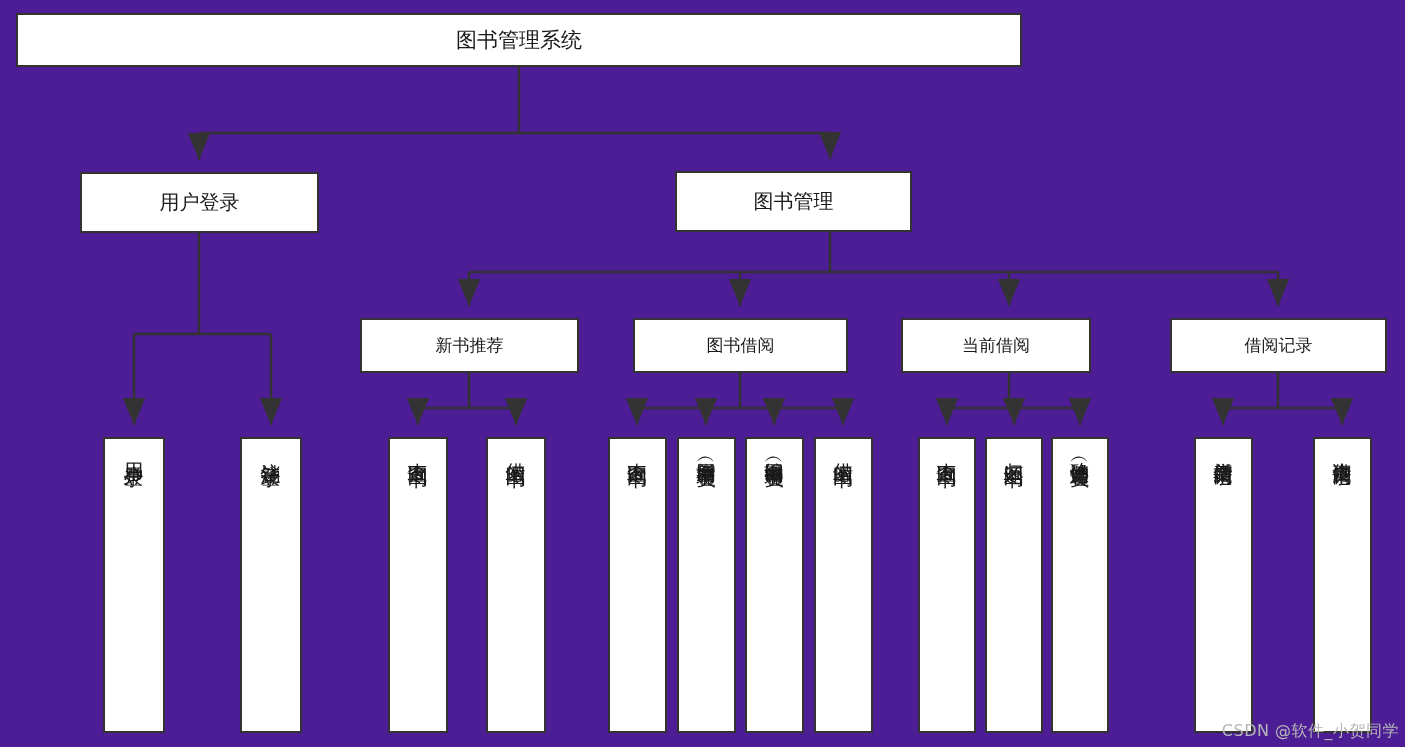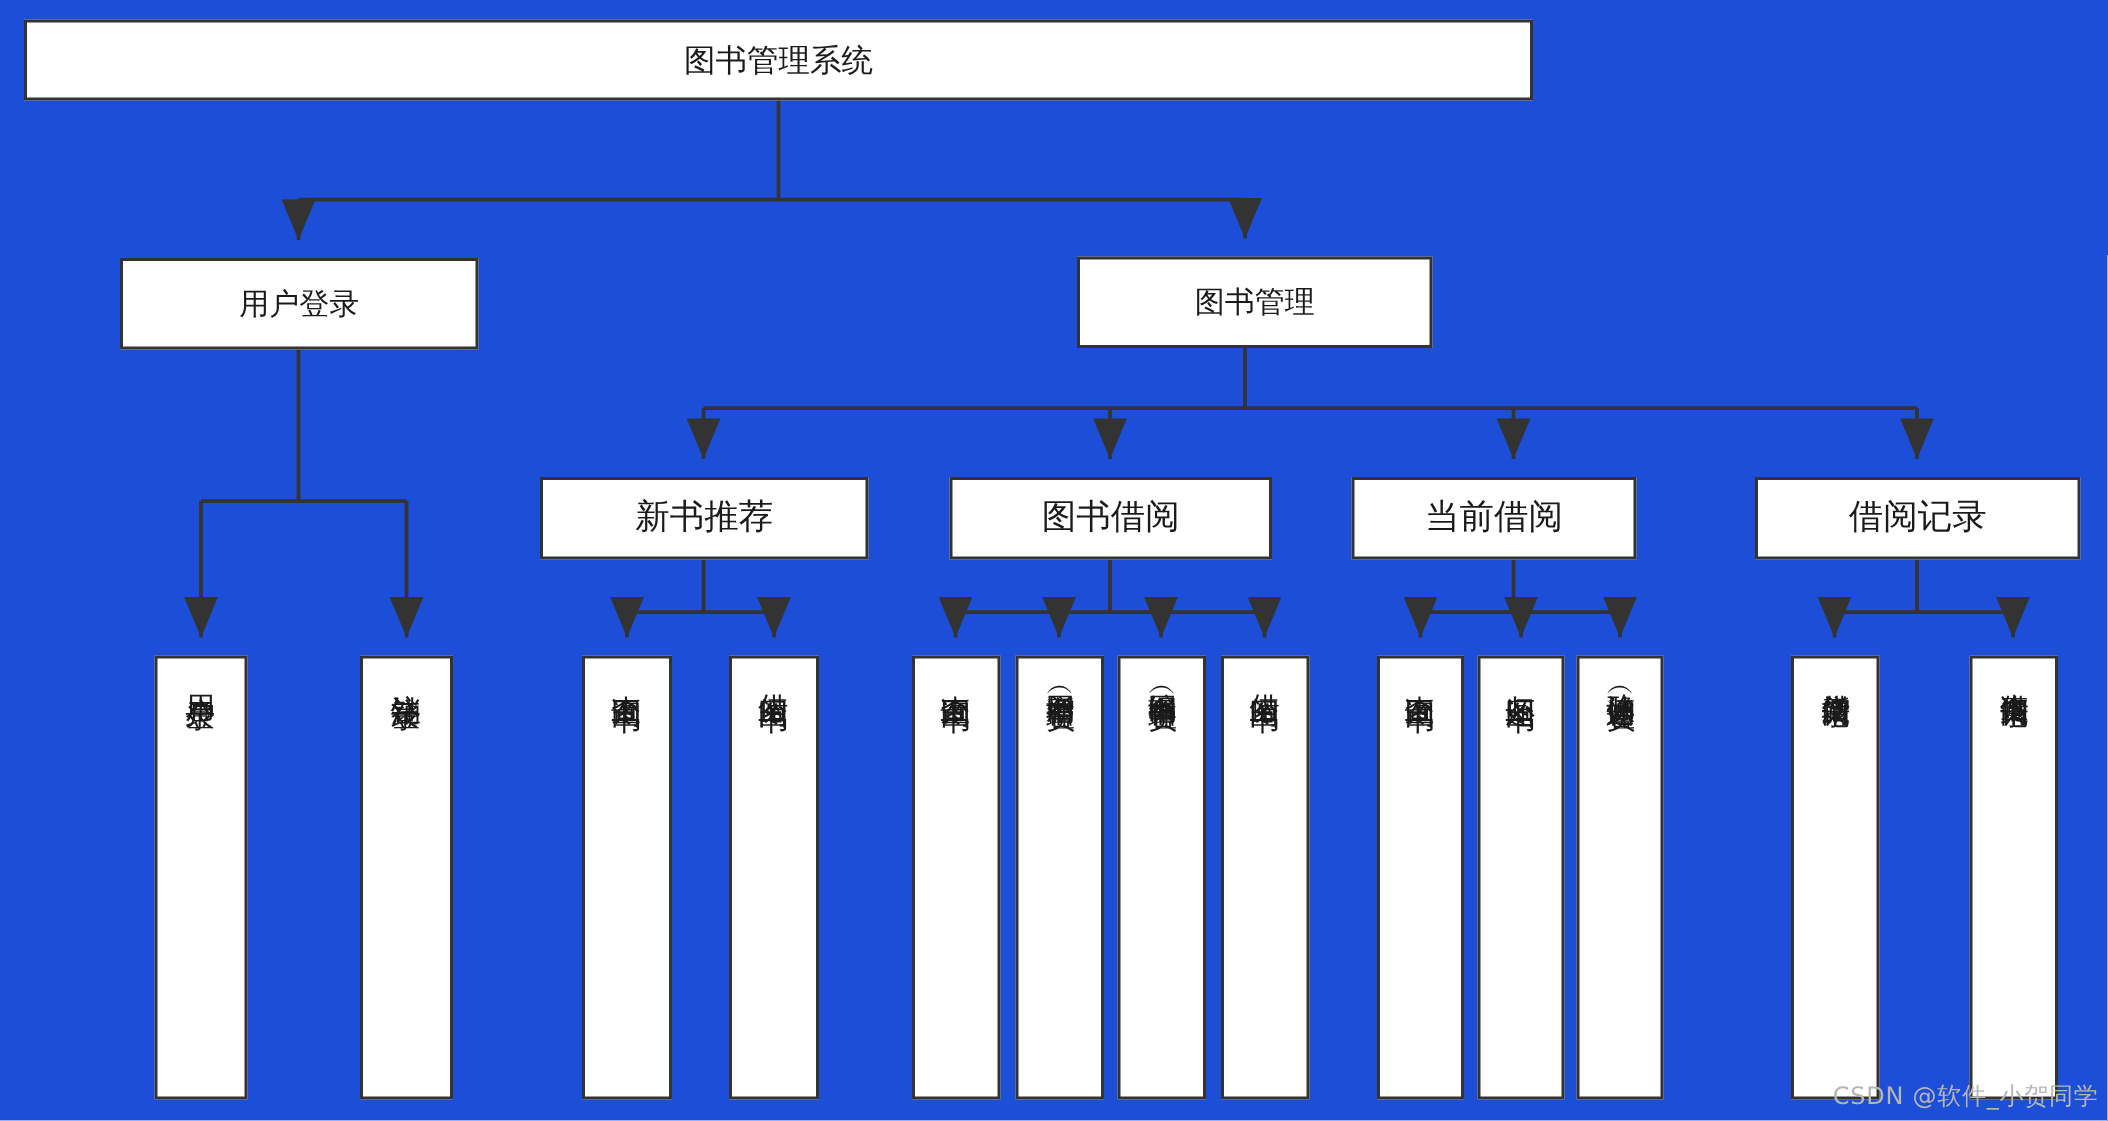--- a/index.html
+++ b/index.html
@@ -7,21 +7,21 @@
     padding: 0;
     background: #ffffff;
   }
   body {
     font-family: "DejaVu Sans", "Liberation Sans", sans-serif;
   }
   #canvas {
     position: relative;
     width: 1405px;
     height: 747px;
-    background: #1d4ed8;
+    background: #4c1d95;
     overflow: hidden;
   }
   svg.wires {
     position: absolute;
     left: 0;
     top: 0;
     width: 1405px;
     height: 747px;
     pointer-events: none;
   }
@@ -39,21 +39,21 @@
     display: block;
     text-align: center;
     line-height: 1.18;
     white-space: nowrap;
   }
   .node.root {
     border-width: 2px;
   }
   .node.root .node-label { font-size: 21px; }
   .node.level1 .node-label { font-size: 20px; }
-  .node.level2 .node-label { font-size: 23px; }
+  .node.level2 .node-label { font-size: 17px; }
 
   
   .node.leaf {
     align-items: flex-start;
     justify-content: center;
     padding-top: 8px;
   }
   .node.leaf .node-label {
     writing-mode: vertical-rl;
     text-orientation: upright;
@@ -136,21 +136,21 @@
     </g>
   </svg>
 
   <div class="node root" style="left: 16px; top: 13px; width: 1006px; height: 54px;">
     <span class="node-label">图书管理系统</span>
   </div>
 
   <div class="node level1" style="left: 80px; top: 172px; width: 239px; height: 61px;">
     <span class="node-label">用户登录</span>
   </div>
-  <div class="node level1" style="left: 718px; top: 171px; width: 237px; height: 61px;">
+  <div class="node level1" style="left: 675px; top: 171px; width: 237px; height: 61px;">
     <span class="node-label">图书管理</span>
   </div>
 
   <div class="node level2" style="left: 360px; top: 318px; width: 219px; height: 55px;">
     <span class="node-label">新书推荐</span>
   </div>
   <div class="node level2" style="left: 633px; top: 318px; width: 215px; height: 55px; align-items: center;">
     <span class="node-label">图书借阅</span>
   </div>
   <div class="node level2" style="left: 901px; top: 318px; width: 190px; height: 55px;">

